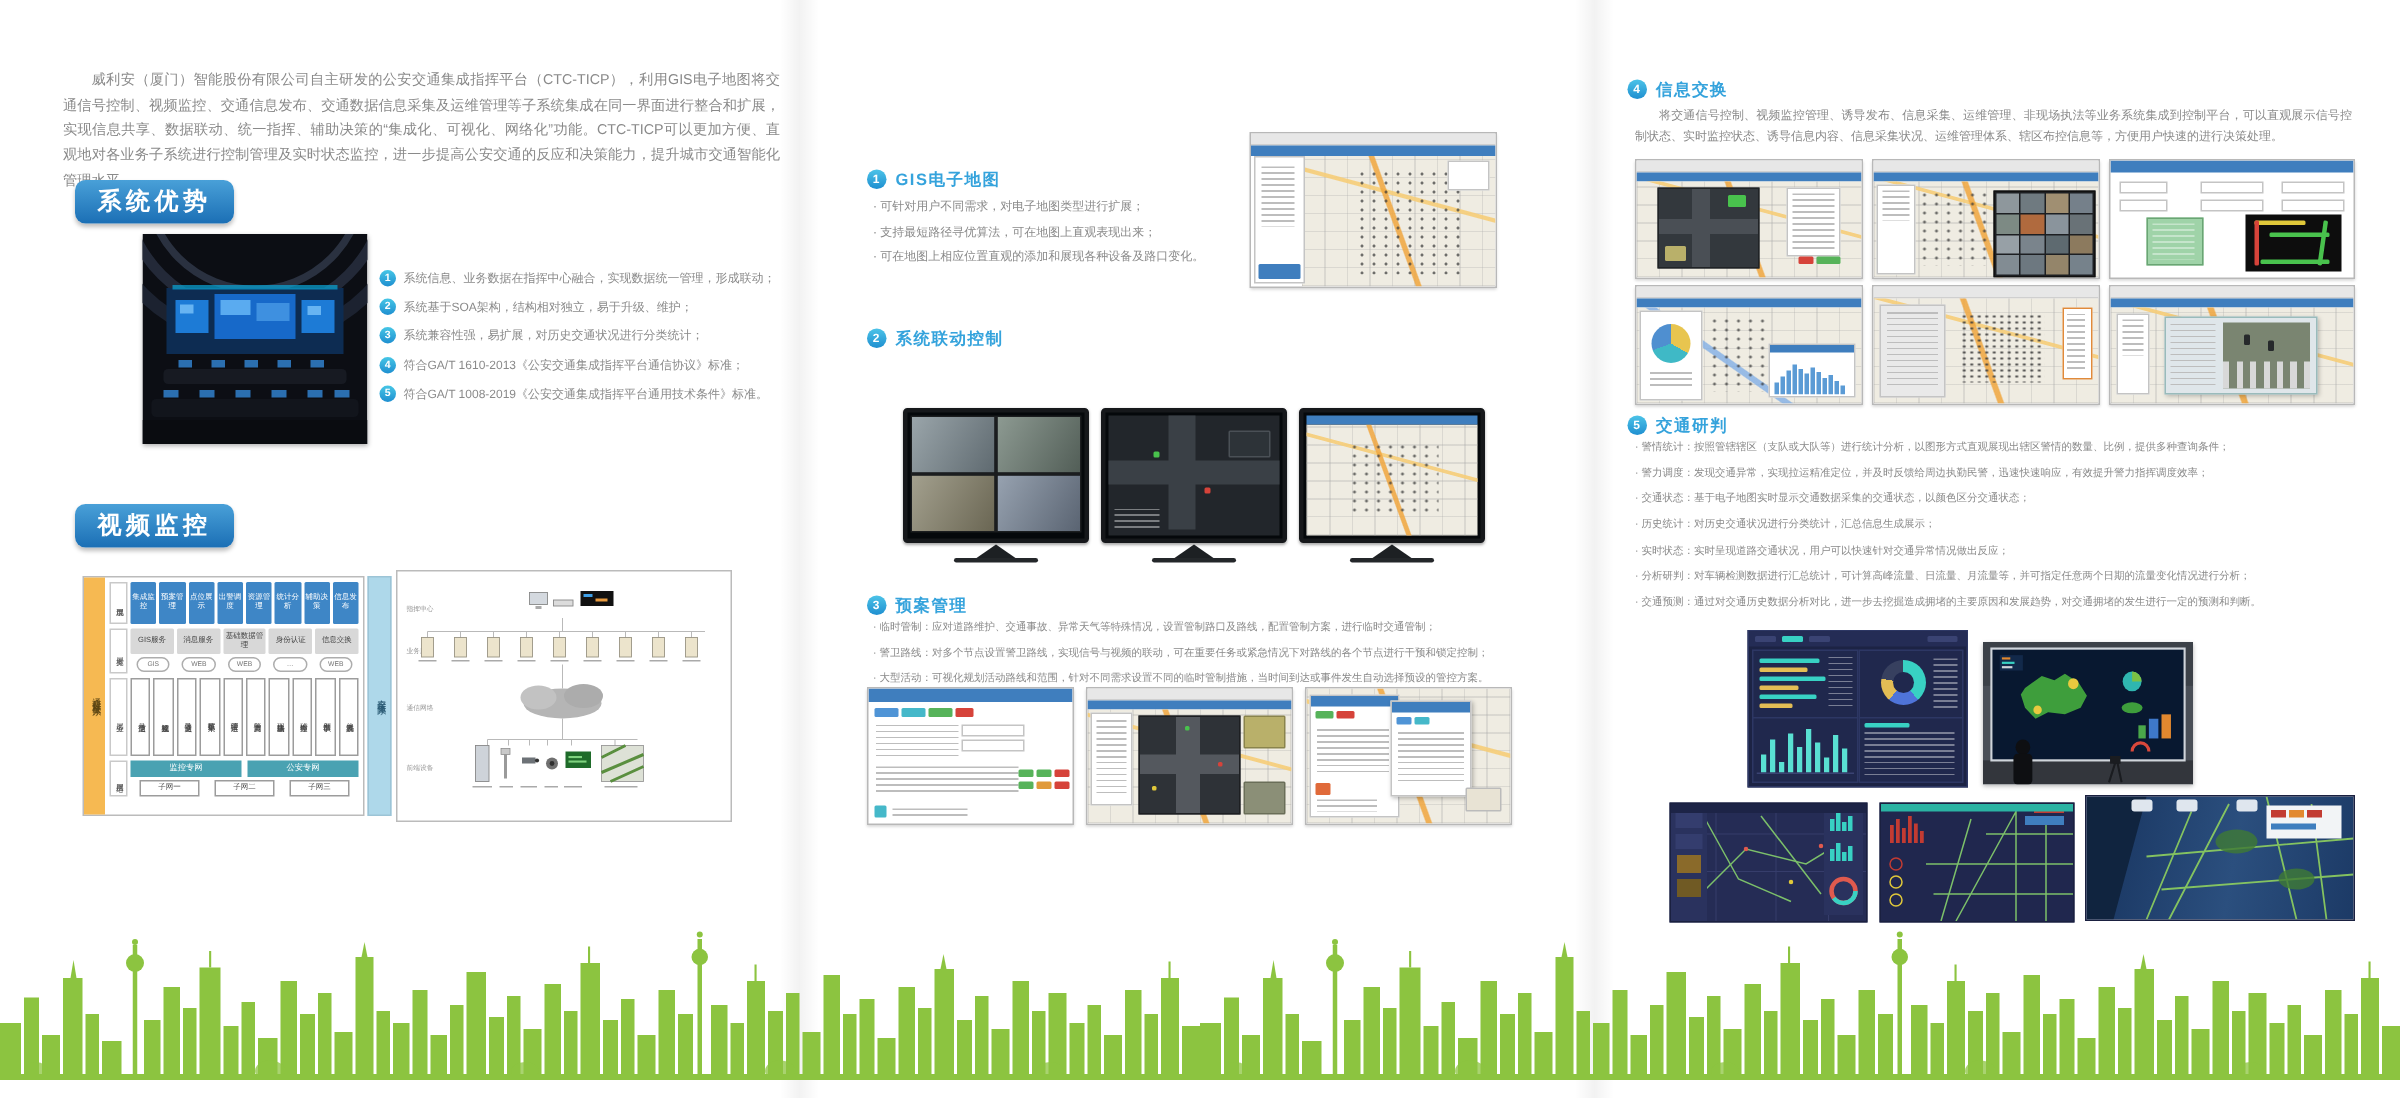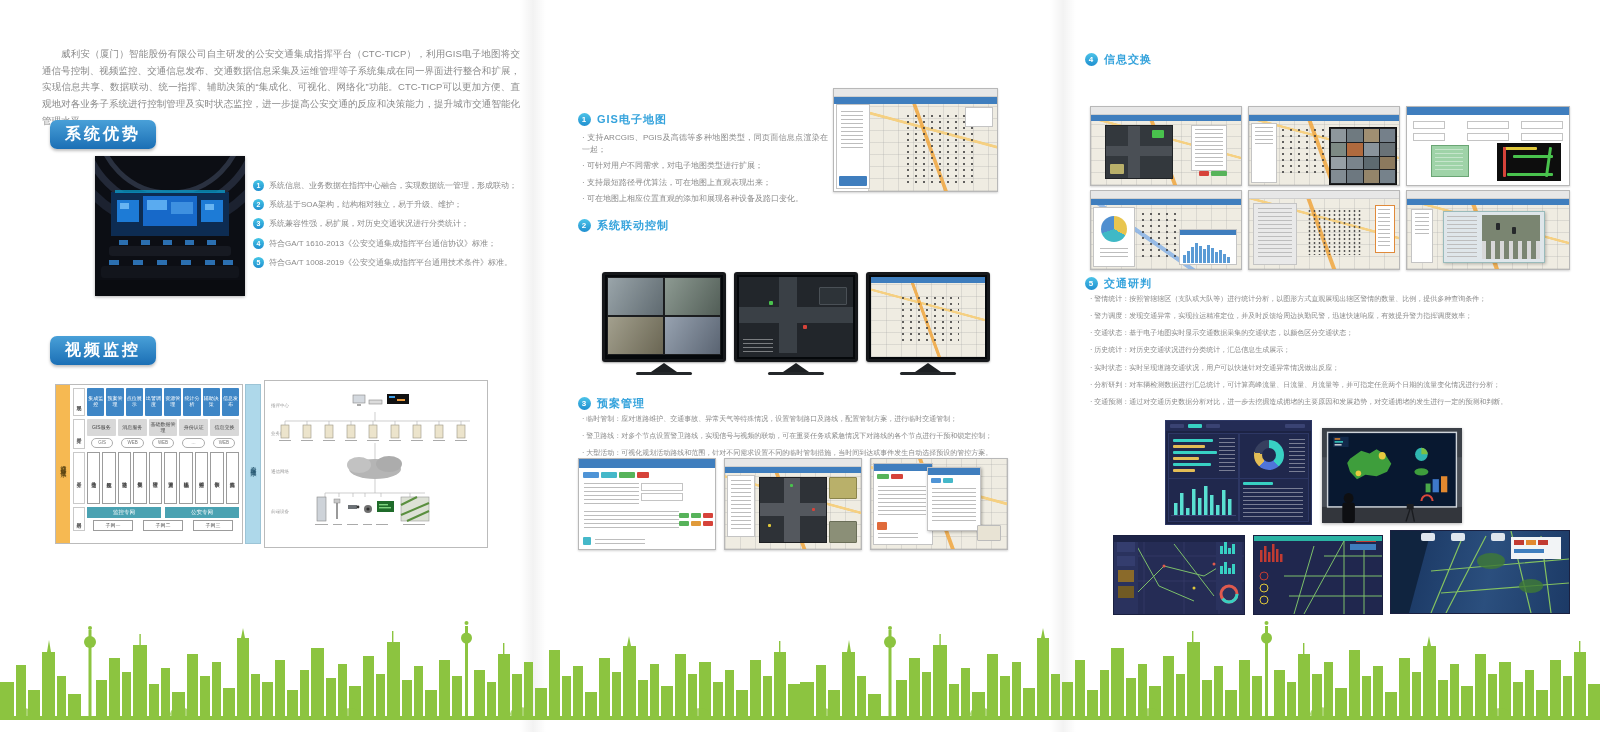--- a/index.html
+++ b/index.html
@@ -276,21 +276,20 @@
       </g>
     </svg>
   </div>
 
 
   <div class="sec-title" style="left:578px;top:112px">
     <span class="sec-num">1</span>
     <span>GIS电子地图</span>
   </div>
   <ul class="bullets" style="left:582px;top:132px;width:246px">
-    <li>支持ARCGIS、PGIS及高德等多种地图类型，同页面信息点渲染在一起；</li>
     <li>可针对用户不同需求，对电子地图类型进行扩展；</li>
     <li>支持最短路径寻优算法，可在地图上直观表现出来；</li>
     <li>可在地图上相应位置直观的添加和展现各种设备及路口变化。</li>
   </ul>
 
   <div class="shot" style="left:833px;top:88px;width:163px;height:102px">
     <div class="chrome"></div>
     <div class="tbar" style="top:8px"></div>
     <div class="mapbg" style="left:34px;top:15px;right:0;bottom:0"></div>
     <div class="dots" style="left:70px;top:24px;width:70px;height:70px"></div>
@@ -392,20 +391,21 @@
       <div class="chip" style="left:15px;top:10px;width:10px;height:5px;background:#45b8c9"></div>
       <div class="tx" style="position:absolute;left:4px;top:20px;width:44px;height:34px"></div>
     </div>
     <div class="chip" style="right:6px;bottom:8px;width:22px;height:14px;background:#e8e3d4;border:1px solid #bbb"></div>
   </div>
 
   <div class="sec-title" style="left:1085px;top:52px">
     <span class="sec-num">4</span>
     <span>信息交换</span>
   </div>
+  <div class="para" style="left:1090px;top:70px;width:478px">将交通信号控制、视频监控管理、诱导发布、信息采集、运维管理、非现场执法等业务系统集成到控制平台，可以直观展示信号控制状态、实时监控状态、诱导信息内容、信息采集状况、运维管理体系、辖区布控信息等，方便用户快速的进行决策处理。</div>
 
   <div class="shot" style="left:1090px;top:106px;width:150px;height:78px">
     <div class="chrome"></div>
     <div class="tbar" style="top:8px;height:6px"></div>
     <div class="mapbg" style="left:0;top:14px;right:0;bottom:0"></div>
     <div class="abs" style="left:14px;top:18px;width:66px;height:52px;background:#33383d;border:1px solid #202326">
       <div class="abs" style="left:22px;top:0;width:12px;height:52px;background:#4a4f55"></div>
       <div class="abs" style="left:0;top:20px;width:66px;height:10px;background:#4a4f55"></div>
       <div class="chip" style="left:4px;bottom:4px;width:14px;height:10px;background:#b9b06a"></div>
       <div class="chip" style="left:46px;top:4px;width:12px;height:8px;background:#49c24d"></div>

